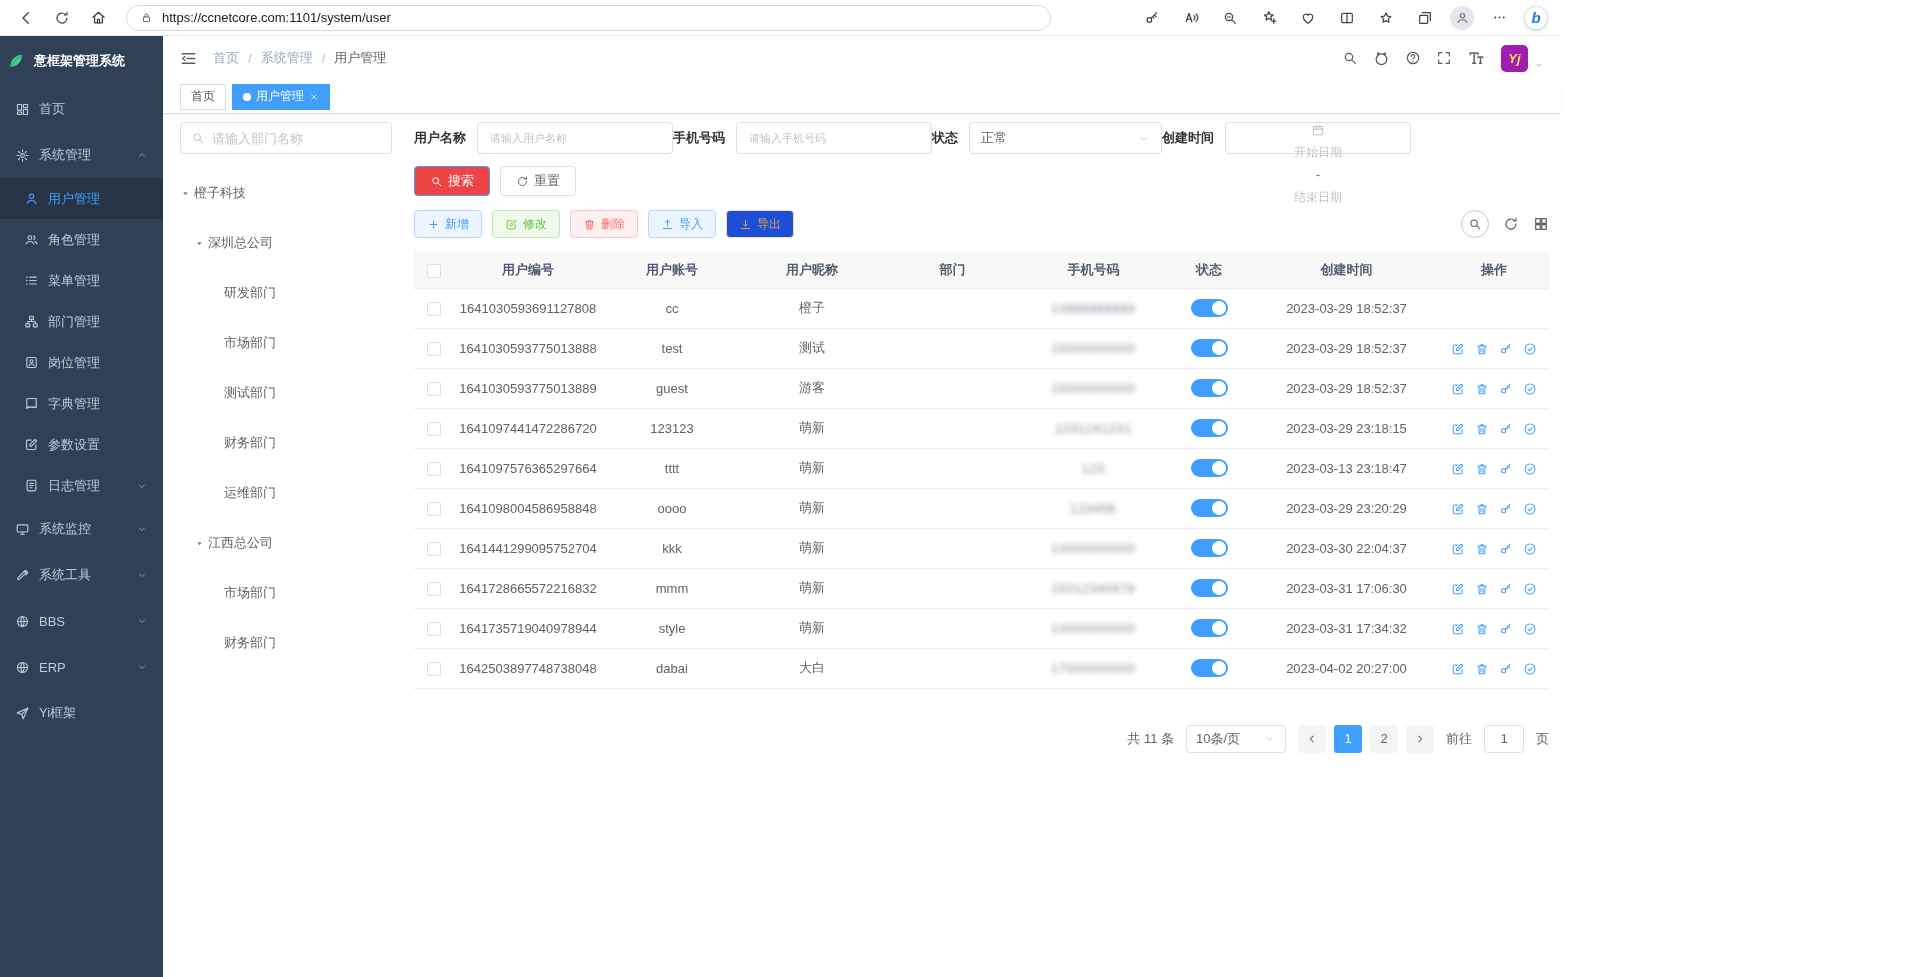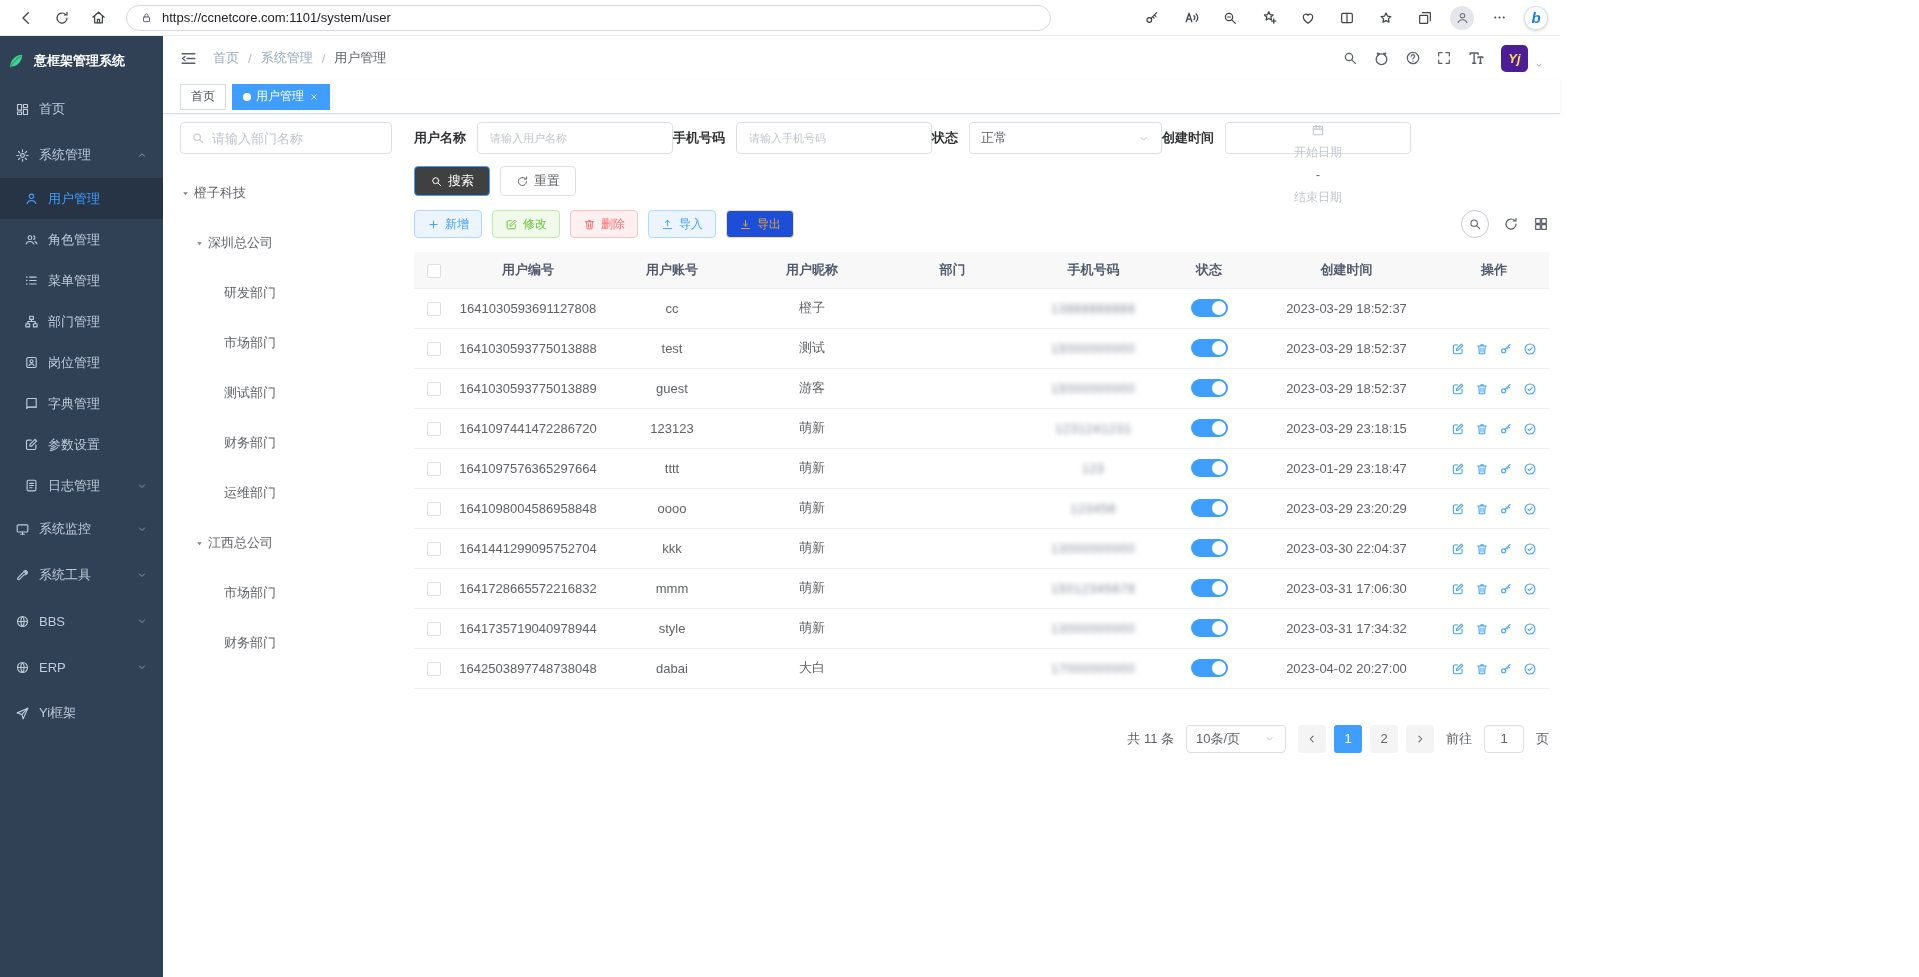--- a/index.html
+++ b/index.html
@@ -27,21 +27,21 @@
 
   .main { flex:1; display:flex; flex-direction:column; background:#fff; min-width:0; }
   .navbar { height:44px; display:flex; align-items:center; padding:0 16px; gap:15px; }
   .fold-btn { color:#5a5e66; cursor:pointer; display:flex; }
   .breadcrumb { display:flex; align-items:center; gap:9px; font-size:13px; }
   .bc-item { color:#97a8be; cursor:pointer; }
   .bc-item.current { color:#606266; cursor:default; }
   .bc-sep { color:#b4bccc; }
   .nav-icons { margin-left:auto; display:flex; align-items:center; gap:15px; color:#5a5e66; }
   .nav-icons .nbtn { cursor:pointer; display:flex; }
-  .yj-avatar { width:27px; height:27px; border-radius:5px; background:#4c1d95; color:#ffdd57; font-weight:bold; font-style:italic; font-size:13px; display:flex; align-items:center; justify-content:center; cursor:pointer; }
+  .yj-avatar { width:27px; height:27px; border-radius:5px; background:#a21caf; color:#ffdd57; font-weight:bold; font-style:italic; font-size:13px; display:flex; align-items:center; justify-content:center; cursor:pointer; }
   .avatar-caret { color:#8a8f99; display:flex; margin-left:-9px; margin-top:14px; }
 
   .tags-bar { height:34px; display:flex; align-items:center; gap:6px; padding:0 17px; border-bottom:1px solid #d8dce5; box-shadow:0 1px 3px 0 rgba(0,0,0,.05); }
   .tag { height:26px; display:inline-flex; align-items:center; gap:5px; padding:0 10px; border:1px solid #d8dce5; background:#fff; color:#495060; font-size:12px; cursor:pointer; }
   .tag.active { background:#409eff; border-color:#409eff; color:#fff; }
   .tag .dot { width:8px; height:8px; border-radius:50%; background:#fff; display:inline-block; }
   .tag-close { cursor:pointer; }
 
   
   .content { flex:1; display:flex; padding:8px 0 0 17px; gap:22px; }
@@ -60,21 +60,21 @@
   .flabel { font-size:13px; font-weight:bold; color:#303133; white-space:nowrap; }
   .finput { width:196px; height:32px; border:1px solid #dcdfe6; border-radius:4px; padding:0 12px; font-size:11px; color:#606266; outline:none; font-family:inherit; }
   .finput::placeholder { color:#c0c4cc; }
   .fselect { width:193px; height:32px; border:1px solid #dcdfe6; border-radius:4px; display:flex; align-items:center; padding:0 11px; font-size:13px; color:#606266; cursor:pointer; }
   .fselect .chev { margin-left:auto; color:#c0c4cc; display:flex; }
   .daterange { width:186px; height:32px; border:1px solid #dcdfe6; border-radius:4px; display:flex; align-items:center; gap:7px; padding:0 9px; font-size:12px; color:#c0c4cc;flex-direction:column; }
   .daterange .sep { color:#606266; }
 
   .btn-row { margin-top:12px; display:flex; gap:10px; }
   .btn { height:30px; border-radius:4px; display:inline-flex; align-items:center; gap:5px; padding:0 15px; font-size:13px; cursor:pointer; border:1px solid #dcdfe6; background:#fff; color:#606266; font-family:inherit; }
-  .btn.primary { background:#404040; border-color:#409eff; color:#fff; }
+  .btn.primary { background:#ef4444; border-color:#409eff; color:#fff; }
 
   .toolbar { margin-top:14px; display:flex; align-items:center; gap:10px; }
   .tbtn { height:28px; border-radius:4px; display:inline-flex; align-items:center; gap:5px; padding:0 12px; font-size:12px; cursor:pointer; border:1px solid; font-family:inherit; }
   .tbtn.blue { background:#ecf5ff; border-color:#b3d8ff; color:#409eff; }
   .tbtn.green { background:#f0f9eb; border-color:#c2e7b0; color:#67c23a; }
   .tbtn.red { background:#fef0f0; border-color:#fbc4c4; color:#f56c6c; }
   .tbtn.orange { background:#1d4ed8; border-color:#f5dab1; color:#e6a23c; }
   .tool-icons { margin-left:auto; display:flex; align-items:center; gap:14px; color:#5a5e66; }
   .circle-btn { width:28px; height:28px; border:1px solid #c6cad1; border-radius:50%; display:flex; align-items:center; justify-content:center; cursor:pointer; }
   .tool-btn { cursor:pointer; display:flex; }
@@ -726,21 +726,21 @@
                     </span></td>
                 </tr>
                 <tr>
                   <td><span class="checkbox"></span></td>
                   <td>1641097576365297664</td>
                   <td>tttt</td>
                   <td>萌新</td>
                   <td></td>
                   <td><span class="blur">123</span></td>
                   <td><span class="toggle"></span></td>
-                  <td>2023-01-29 23:18:47</td>
+                  <td>2023-03-13 23:18:47</td>
                   <td class="ops"><span class="op">
                       <svg class="ic " width="14" height="14" viewBox="0 0 24 24" fill="none" stroke="currentColor" stroke-width="1.8" stroke-linecap="round" stroke-linejoin="round">
                         <path d="M11.5 5H6a2 2 0 0 0-2 2v11a2 2 0 0 0 2 2h11a2 2 0 0 0 2-2v-5.5"></path>
                         <path d="M9.5 14.5v-2.6l8.2-8.2 2.6 2.6-8.2 8.2z"></path>
                       </svg>
                     </span><span class="op">
                       <svg class="ic " width="14" height="14" viewBox="0 0 24 24" fill="none" stroke="currentColor" stroke-width="1.8" stroke-linecap="round" stroke-linejoin="round">
                         <path d="M4.5 7h15M10 7V4.8h4V7M6.5 7l1 13h9l1-13M10.2 10.5v6.5M13.8 10.5v6.5"></path>
                       </svg>
                     </span><span class="op">

